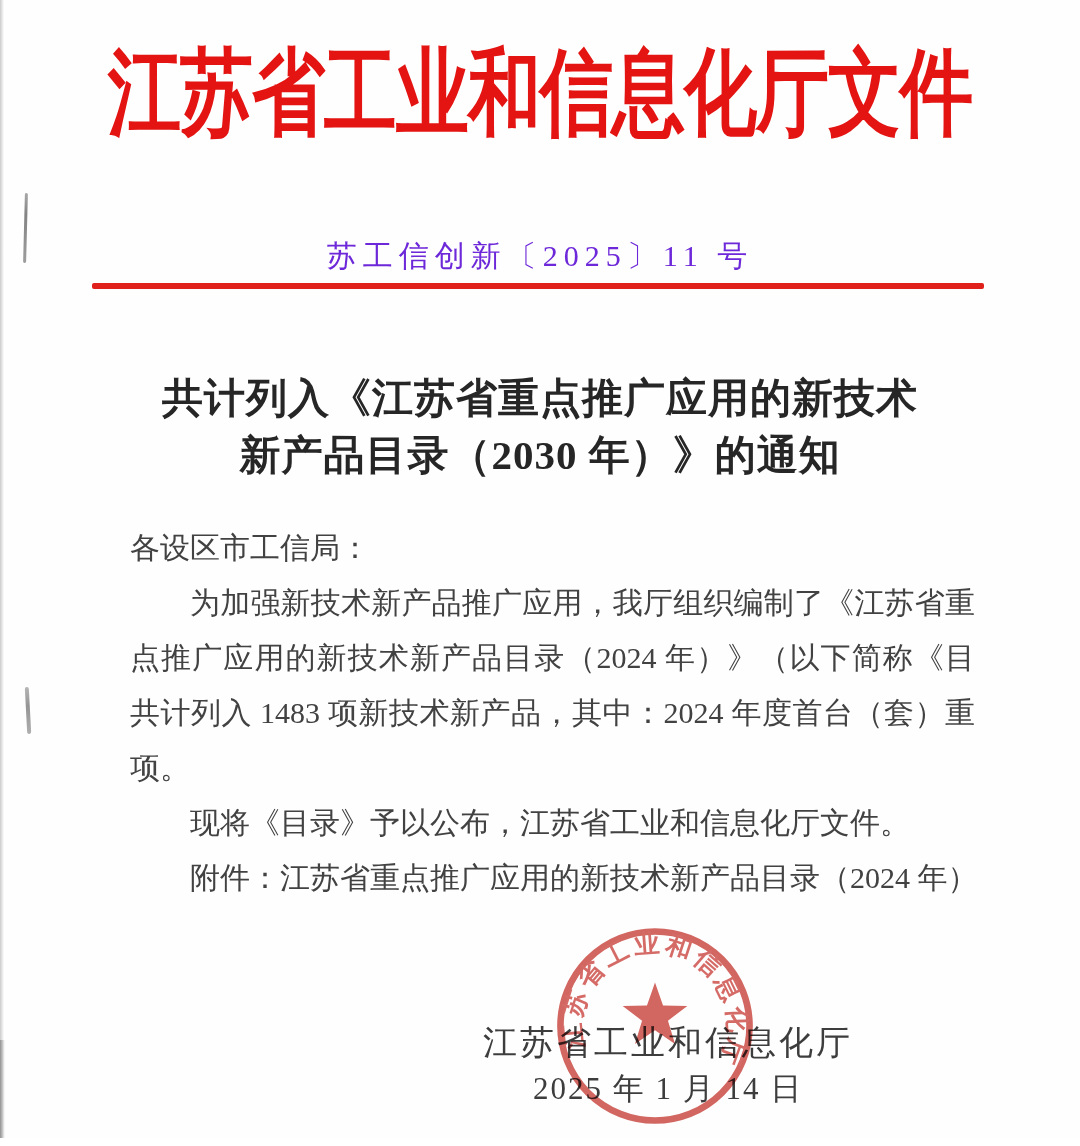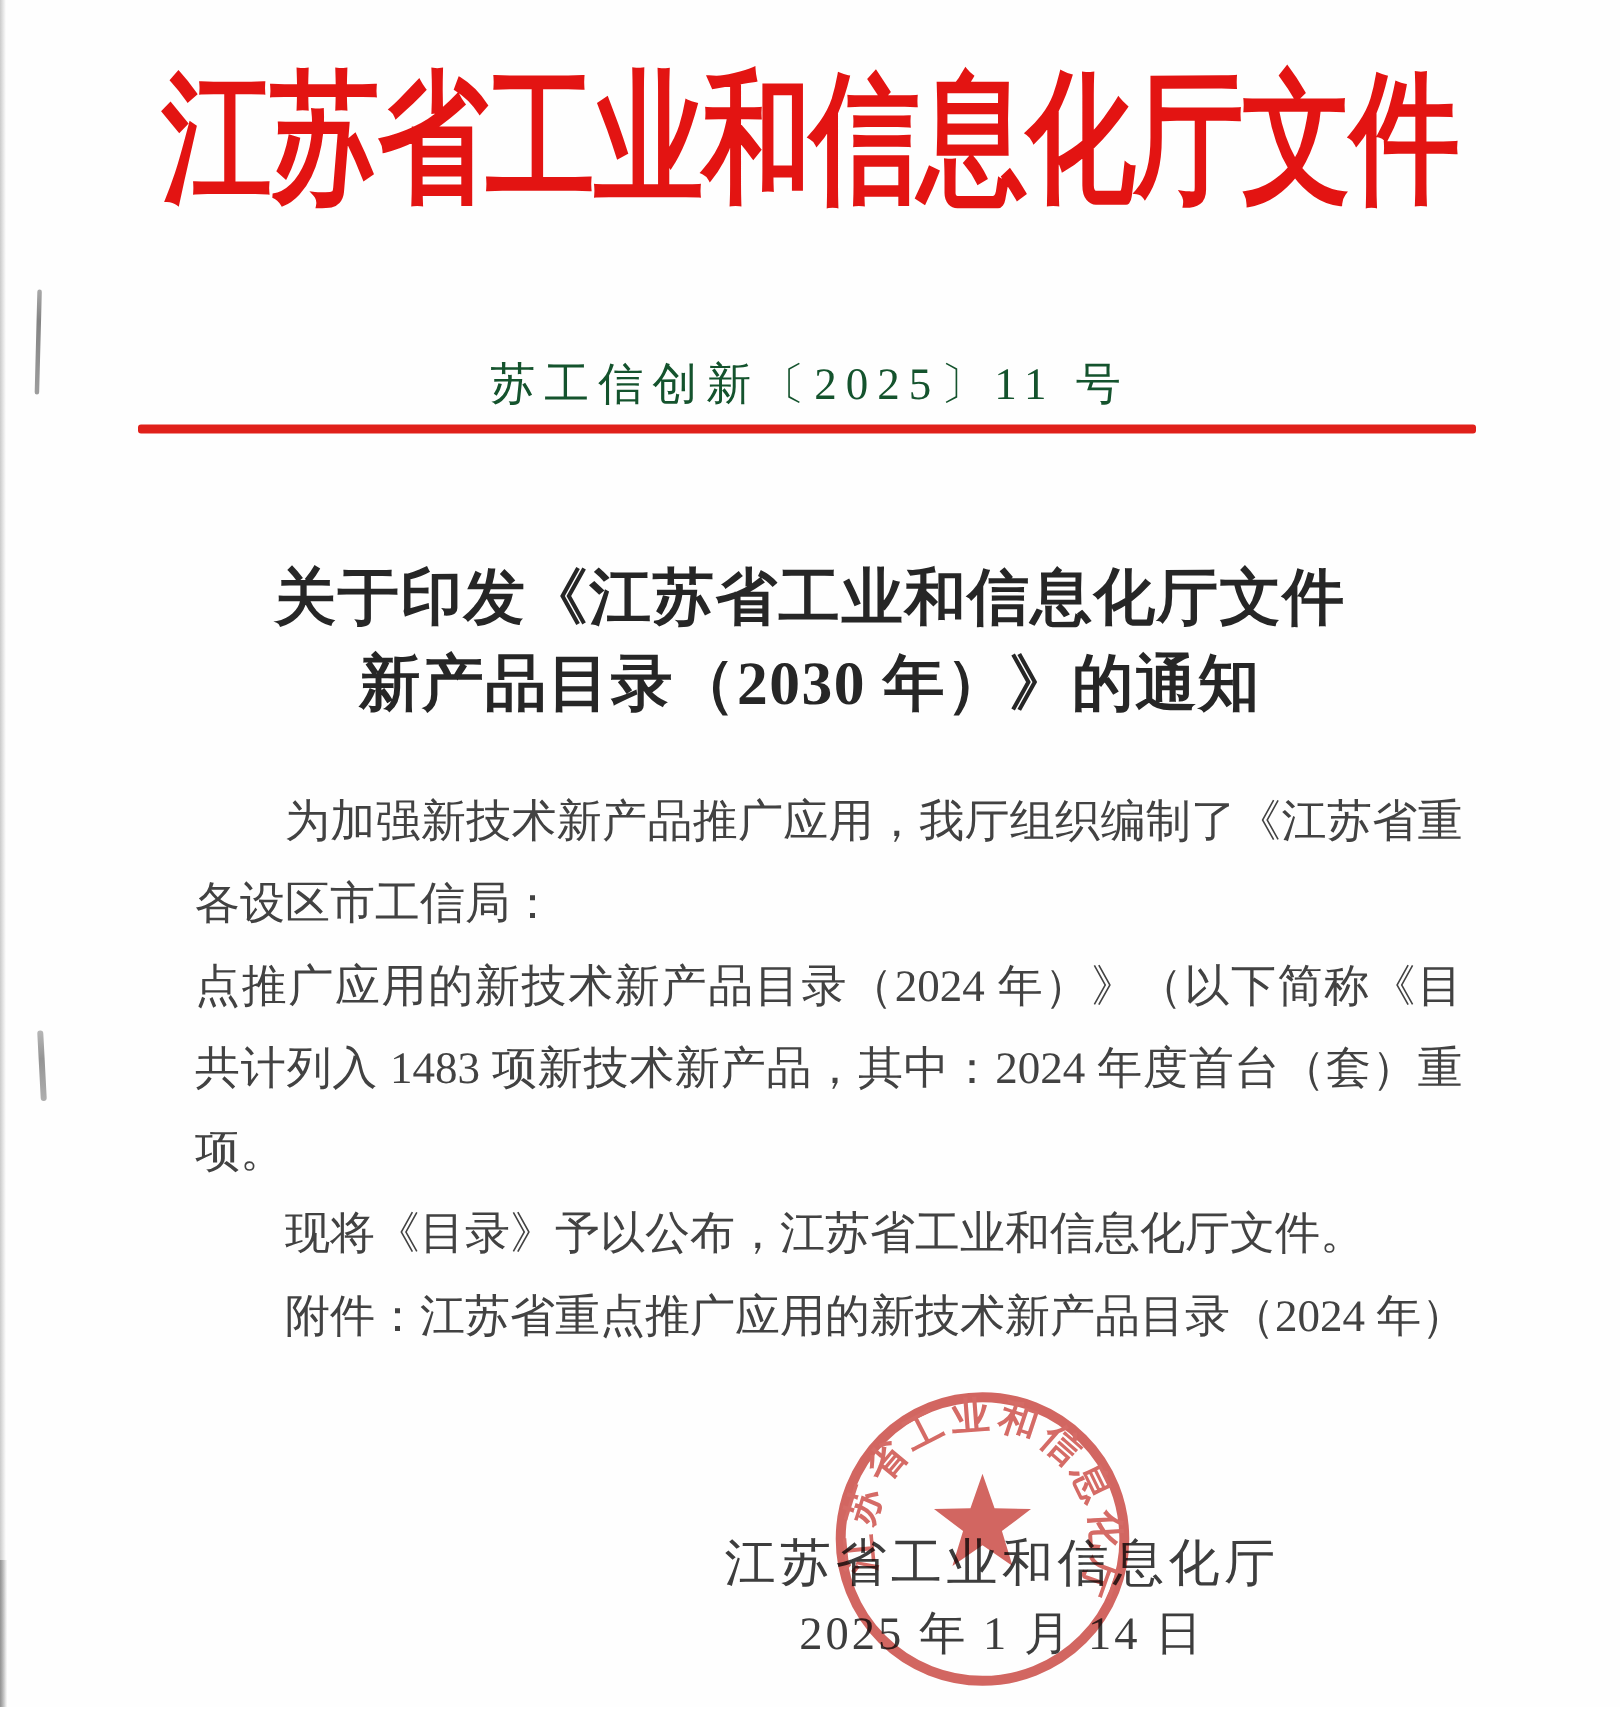--- a/index.html
+++ b/index.html
@@ -39,21 +39,21 @@
     font-size: 73px; font-weight: 700;
     letter-spacing: -1px;
     color: #e31412;
     transform: scaleY(1.3); transform-origin: top center;
     white-space: nowrap;
   }
 
   .doc-number {
     position: absolute; top: 236px; left: 0; width: 100%;
     text-align: center;
-    font-size: 30px; color: #14532d;
+    font-size: 30px; color: #6d28d9;
     letter-spacing: 6px;
     white-space: nowrap;
   }
 
   .red-rule {
     position: absolute; top: 283px; left: 92px;
     width: 892px; height: 6px;
     background: #e0201a; border-radius: 2px;
   }
 
@@ -112,27 +112,27 @@
   <div class="staple-1"></div>
   <div class="staple-2"></div>
 
   <div class="header-title">江苏省工业和信息化厅文件</div>
 
   <div class="doc-number">苏工信创新〔2025〕11 号</div>
 
   <div class="red-rule"></div>
 
   <div class="doc-title">
-    <div class="t-line">关于印发《江苏省工业和信息化厅文件</div>
+    <div class="t-line">共计列入《江苏省重点推广应用的新技术</div>
     <div class="t-line">新产品目录（2030 年）》的通知</div>
   </div>
 
   <div class="body-block" id="body-block">
+      <div class="body-line">各设区市工信局：</div>
       <div class="body-line indent fill">为加强新技术新产品推广应用，我厅组织编制了《江苏省重</div>
-      <div class="body-line">各设区市工信局：</div>
       <div class="body-line fill">点推广应用的新技术新产品目录（2024 年）》（以下简称《目录》)，</div>
       <div class="body-line fill">共计列入 1483 项新技术新产品，其中：2024 年度首台（套）重</div>
       <div class="body-line">项。</div>
       <div class="body-line indent">现将《目录》予以公布，江苏省工业和信息化厅文件。</div>
       <div class="body-line indent">附件：江苏省重点推广应用的新技术新产品目录（2024 年）</div>
     </div>
 
   <div class="sign-block">
     <div class="sign-org">江苏省工业和信息化厅</div>
     <div class="sign-date">2025 年 1 月 14 日</div>

